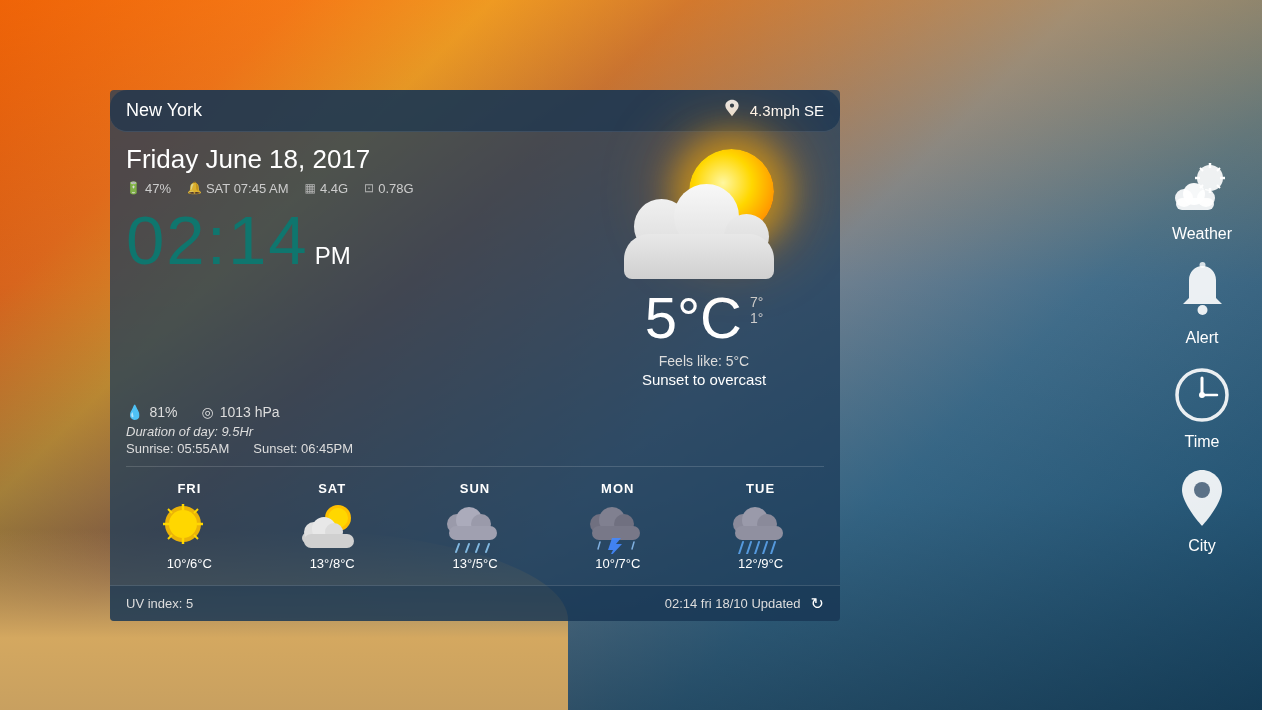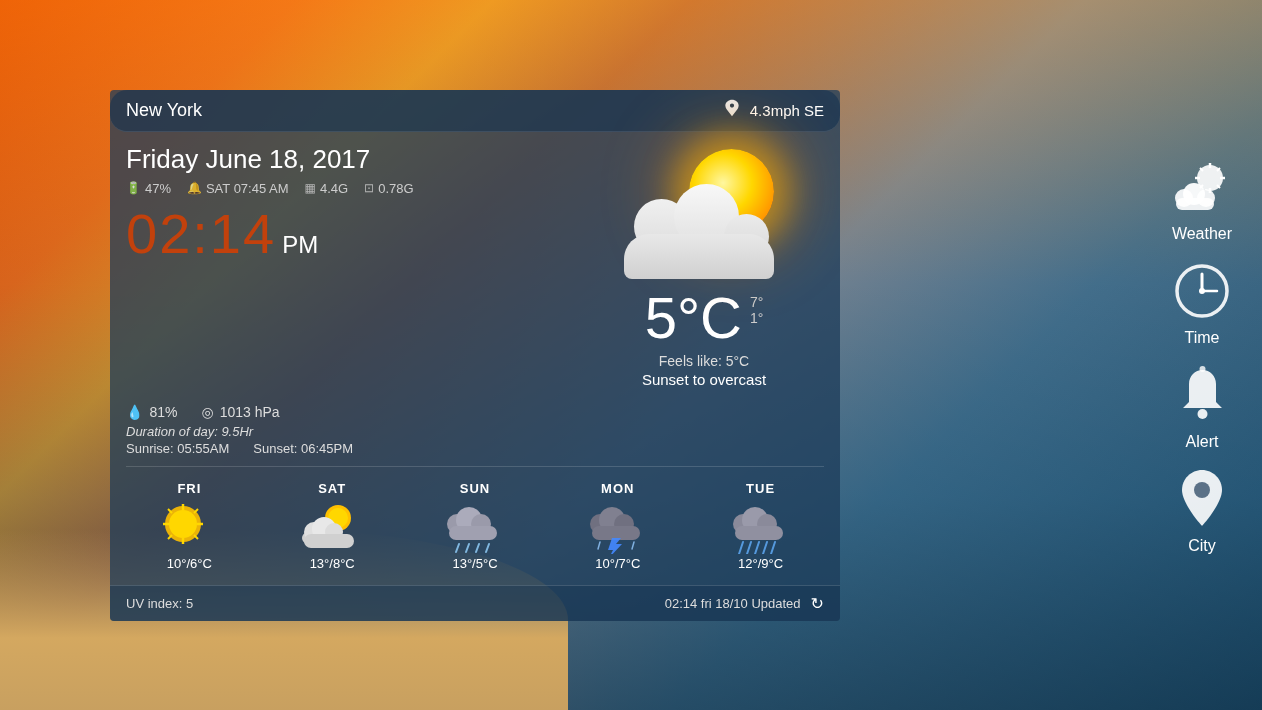--- a/index.html
+++ b/index.html
@@ -138,22 +138,22 @@
       opacity: 0.8;
     }
 
     .time-display {
       display: flex;
       align-items: baseline;
       gap: 6px;
     }
 
     .time-big {
-      color: #c2410c;
-      font-size: 56px;
+      color: #0f766e;
+      font-size: 69px;
       font-weight: 200;
       letter-spacing: 2px;
       line-height: 1;
     }
 
     .time-ampm {
       color: #fff;
       font-size: 24px;
       font-weight: 300;
     }
@@ -642,48 +642,48 @@
           <circle cx="22" cy="34" r="11" fill="white" opacity="0.95"></circle>
           <circle cx="34" cy="38" r="9" fill="white" opacity="0.9"></circle>
           <rect x="4" y="38" width="38" height="12" rx="6" fill="white" opacity="0.9"></rect>
         </svg>
       </div>
       <span class="sidebar-label">Weather</span>
     </div>
 
     <div class="sidebar-item">
       <div class="sidebar-icon">
+        <svg width="55" height="58" viewBox="0 0 55 58">
+
+          <path d="M27.5 4 C20 4 14 10 14 18 L14 36 L8 42 L47 42 L41 36 L41 18 C41 10 35 4 27.5 4 Z" fill="white" opacity="0.9"></path>
+
+          <circle cx="27.5" cy="48" r="5" fill="white" opacity="0.9"></circle>
+
+          <circle cx="27.5" cy="3" r="3" fill="white" opacity="0.8"></circle>
+        </svg>
+      </div>
+      <span class="sidebar-label">Alert</span>
+    </div>
+
+    <div class="sidebar-item">
+      <div class="sidebar-icon">
         <svg width="58" height="58" viewBox="0 0 58 58">
           <circle cx="29" cy="29" r="25" fill="none" stroke="white" stroke-width="3.5" opacity="0.9"></circle>
           <circle cx="29" cy="29" r="3" fill="white"></circle>
 
           <line x1="29" y1="29" x2="29" y2="12" stroke="white" stroke-width="3" stroke-linecap="round"></line>
 
           <line x1="29" y1="29" x2="44" y2="29" stroke="white" stroke-width="2.5" stroke-linecap="round"></line>
         </svg>
       </div>
       <span class="sidebar-label">Time</span>
     </div>
 
     <div class="sidebar-item">
       <div class="sidebar-icon">
-        <svg width="55" height="58" viewBox="0 0 55 58">
-
-          <path d="M27.5 4 C20 4 14 10 14 18 L14 36 L8 42 L47 42 L41 36 L41 18 C41 10 35 4 27.5 4 Z" fill="white" opacity="0.9"></path>
-
-          <circle cx="27.5" cy="48" r="5" fill="white" opacity="0.9"></circle>
-
-          <circle cx="27.5" cy="3" r="3" fill="white" opacity="0.8"></circle>
-        </svg>
-      </div>
-      <span class="sidebar-label">Alert</span>
-    </div>
-
-    <div class="sidebar-item">
-      <div class="sidebar-icon">
         <svg width="52" height="62" viewBox="0 0 52 62">
 
           <path d="M26 2 C15 2 6 11 6 22 C6 36 26 58 26 58 C26 58 46 36 46 22 C46 11 37 2 26 2 Z" fill="white" opacity="0.9"></path>
           <circle cx="26" cy="22" r="8" fill="rgba(30,60,90,0.7)"></circle>
         </svg>
       </div>
       <span class="sidebar-label">City</span>
     </div>
 
   </div>

